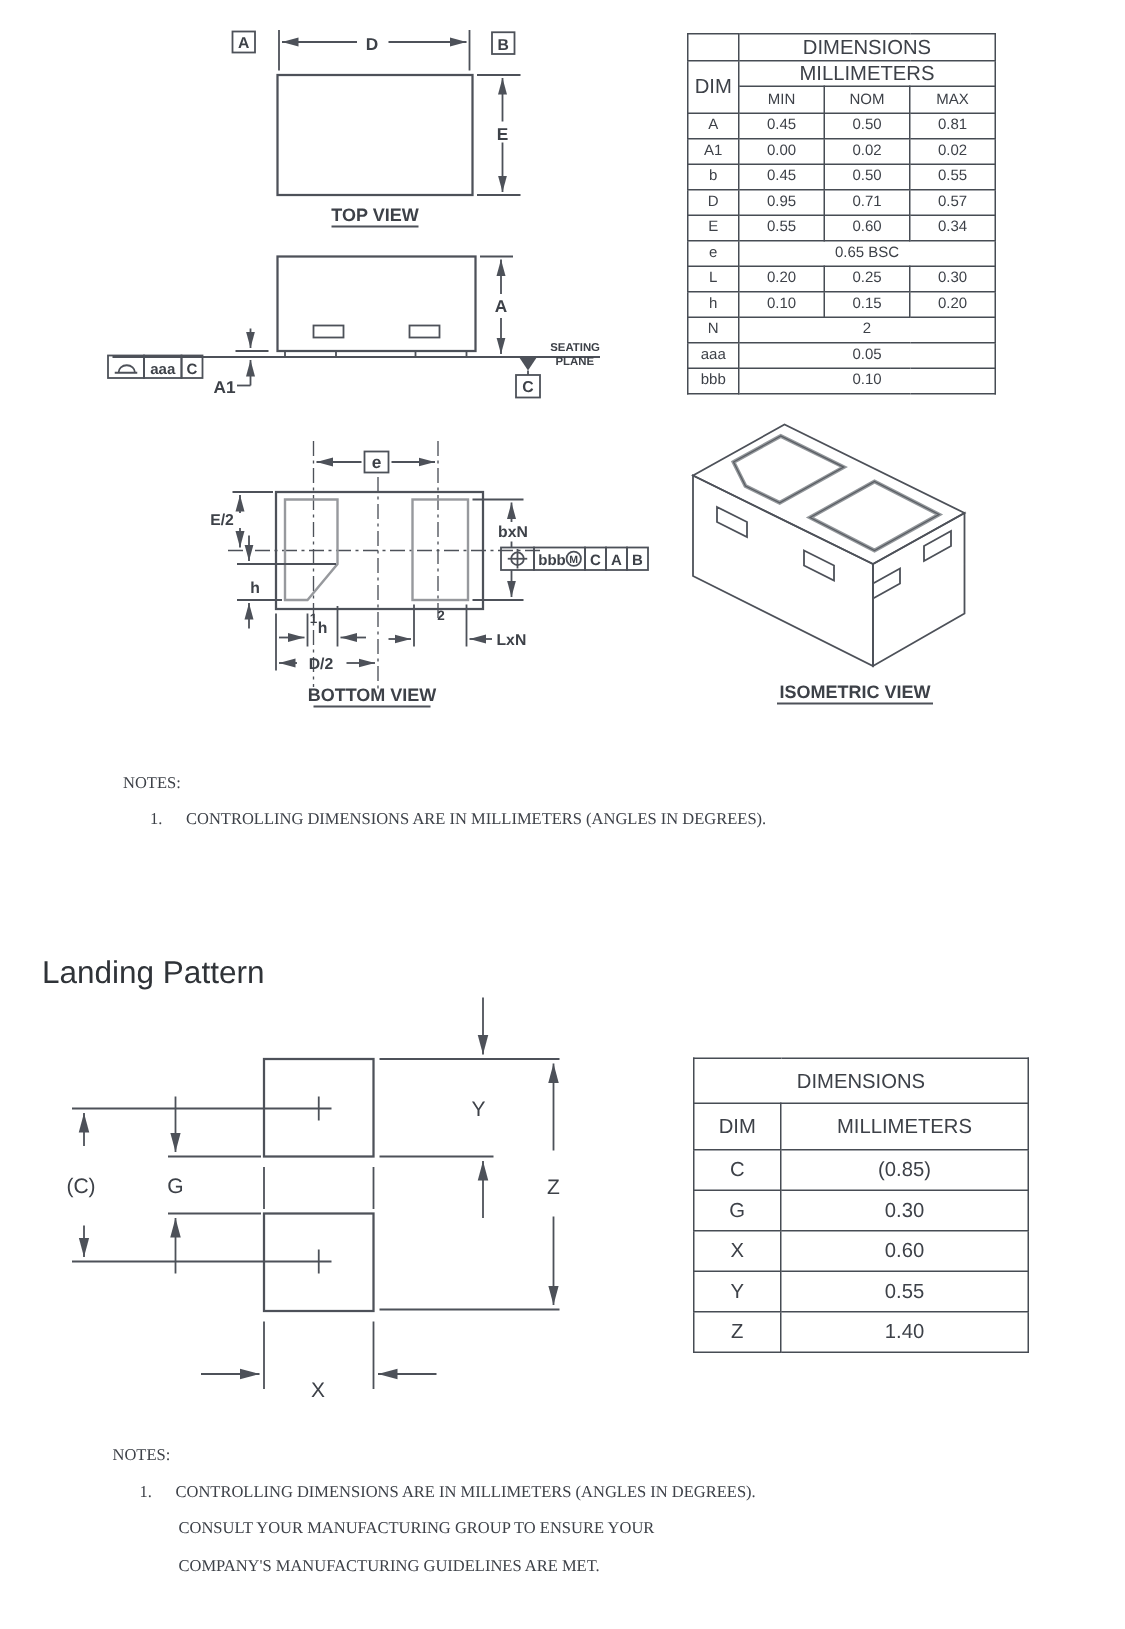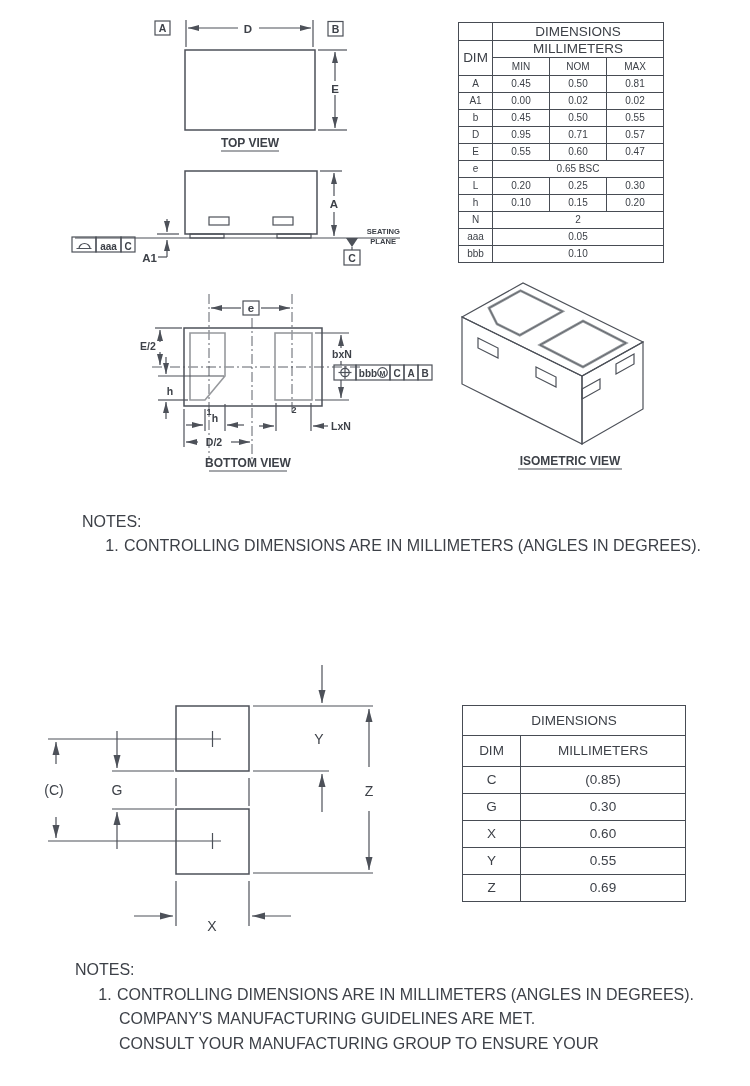--- a/index.html
+++ b/index.html
@@ -23,23 +23,23 @@
   .fillshape{fill:#4d5159;stroke:none;}
 
   table.dims{position:absolute;border-collapse:collapse;table-layout:fixed;}
   table.dims td{border:1.5px solid #474c54;text-align:center;vertical-align:middle;
                 padding:0;font-size:10px;line-height:14px;color:#3d4148;}
   #dims-table{left:458px;top:22px;}
   #dims-table td.hdr{font-size:13.5px;}
   #lp-table{left:462px;top:705px;}
   #lp-table td{font-size:13.5px;}
 
-  .notes{position:absolute;font-size:16px;color:#3d4148;}
+  .notes{position:absolute;font-size:11px;color:#3d4148;font-family:Liberation Serif, serif;}
   .notes .heading{line-height:16px;}
-  .note-line{line-height:16px;margin-top:8px;text-align:center;}
+  .note-line{line-height:16px;margin-top:8px;}
   .note-num{display:inline-block;width:24px;margin-left:18px;}
   .notes-lg .heading{line-height:24.5px;margin:0;}
   .notes-lg .note-line{line-height:24.5px;margin:0;}
   .cont{margin-left:44px;line-height:24.5px;}
   #lp-title{left:28px;top:637px;font-size:21px;color:#2f3338;}
 </style>
 </head>
 <body>
 
 <div id="page">
@@ -280,21 +280,21 @@
     <tr style="height:17px">
       <td>D</td>
       <td>0.95</td>
       <td>0.71</td>
       <td>0.57</td>
     </tr>
     <tr style="height:17px">
       <td>E</td>
       <td>0.55</td>
       <td>0.60</td>
-      <td>0.47</td>
+      <td>0.34</td>
     </tr>
     <tr style="height:17px">
       <td>e</td>
       <td colspan="3">0.65 BSC</td>
     </tr>
     <tr style="height:17px">
       <td>L</td>
       <td>0.20</td>
       <td>0.25</td>
       <td>0.30</td>
@@ -320,20 +320,21 @@
   </tbody>
     </table>
 
   <div class="notes" style="left:82px;top:514px;">
     <div class="heading">NOTES:</div>
     <div class="note-line">
       <span class="note-num">1.</span><span>CONTROLLING DIMENSIONS ARE IN MILLIMETERS (ANGLES IN DEGREES).</span>
     </div>
   </div>
 
+  <div class="abs" id="lp-title">Landing Pattern</div>
 
   <svg class="abs" style="left:30px;top:650px;" width="380" height="290" viewBox="30 650 380 290">
     <defs>
       <marker id="mlp" markerWidth="14" markerHeight="9" refX="13" refY="4.5" orient="auto" markerUnits="userSpaceOnUse">
         <path d="M0,1 L13,4.5 L0,8 Z" fill="#4d5159"></path>
       </marker>
     </defs>
     <rect class="ln-thick" x="176" y="706" width="73" height="65"></rect>
     <rect class="ln-thick" x="176" y="809" width="73" height="65"></rect>
     <g>
@@ -404,27 +405,27 @@
     <tr style="height:27px">
       <td>X</td>
       <td>0.60</td>
     </tr>
     <tr style="height:27px">
       <td>Y</td>
       <td>0.55</td>
     </tr>
     <tr style="height:27px">
       <td>Z</td>
-      <td>0.69</td>
+      <td>1.40</td>
     </tr>
   </tbody>
     </table>
 
   <div class="notes notes-lg" style="left:75px;top:958px;">
     <div class="heading">NOTES:</div>
     <div class="note-line">
       <span class="note-num">1.</span><span>CONTROLLING DIMENSIONS ARE IN MILLIMETERS (ANGLES IN DEGREES).</span>
     </div>
+    <div class="cont">CONSULT YOUR MANUFACTURING GROUP TO ENSURE YOUR</div>
     <div class="cont">COMPANY'S MANUFACTURING GUIDELINES ARE MET.</div>
-    <div class="cont">CONSULT YOUR MANUFACTURING GROUP TO ENSURE YOUR</div>
   </div>
 
 </div>
 
 </body></html>

